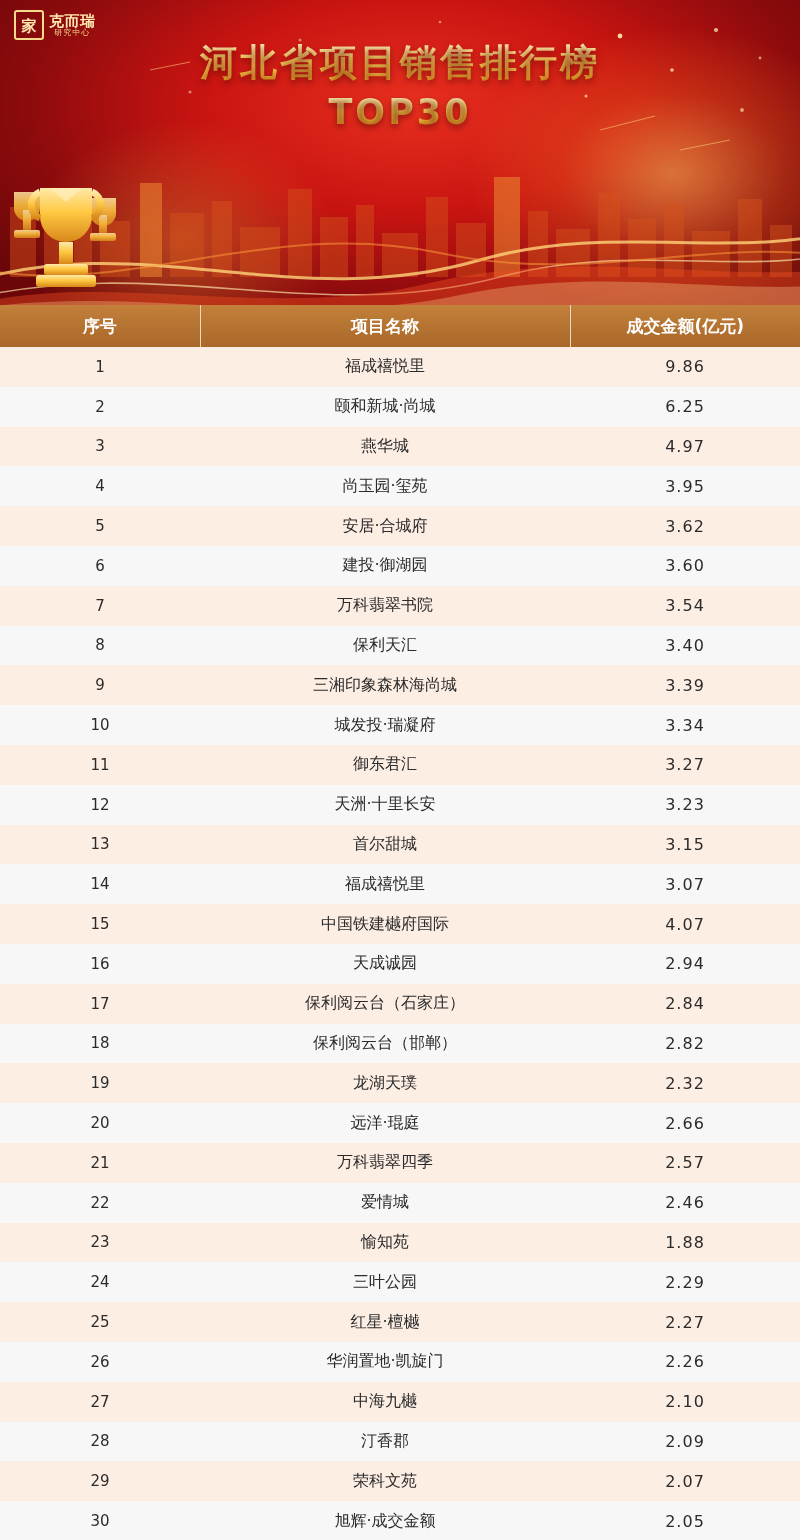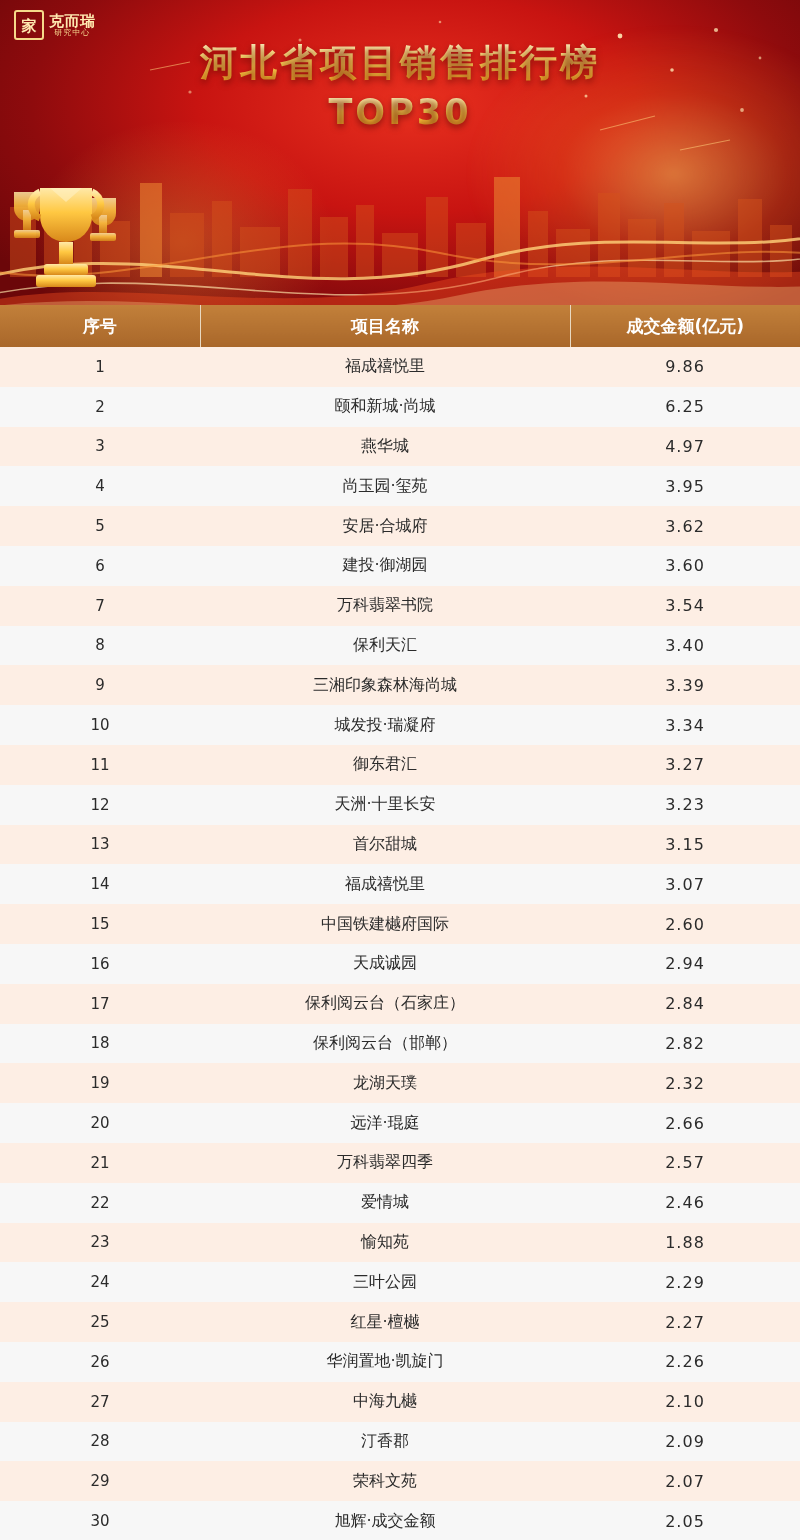--- a/index.html
+++ b/index.html
@@ -316,21 +316,21 @@
           <td class="amount">3.15</td>
         </tr>
         <tr class="even">
           <td class="rank">14</td>
           <td class="name">福成禧悦里</td>
           <td class="amount">3.07</td>
         </tr>
         <tr class="odd">
           <td class="rank">15</td>
           <td class="name">中国铁建樾府国际</td>
-          <td class="amount">2.60</td>
+          <td class="amount">4.07</td>
         </tr>
         <tr class="even">
           <td class="rank">16</td>
           <td class="name">天成诚园</td>
           <td class="amount">2.94</td>
         </tr>
         <tr class="odd">
           <td class="rank">17</td>
           <td class="name">保利阅云台（石家庄）</td>
           <td class="amount">2.84</td>

